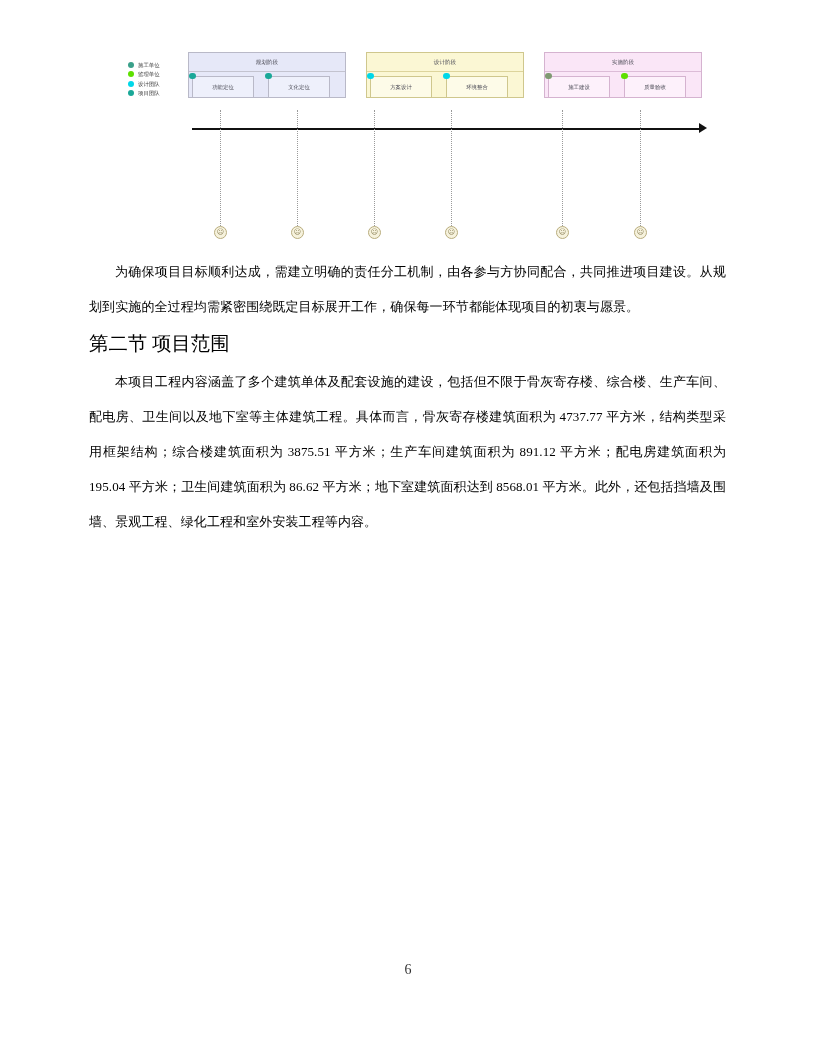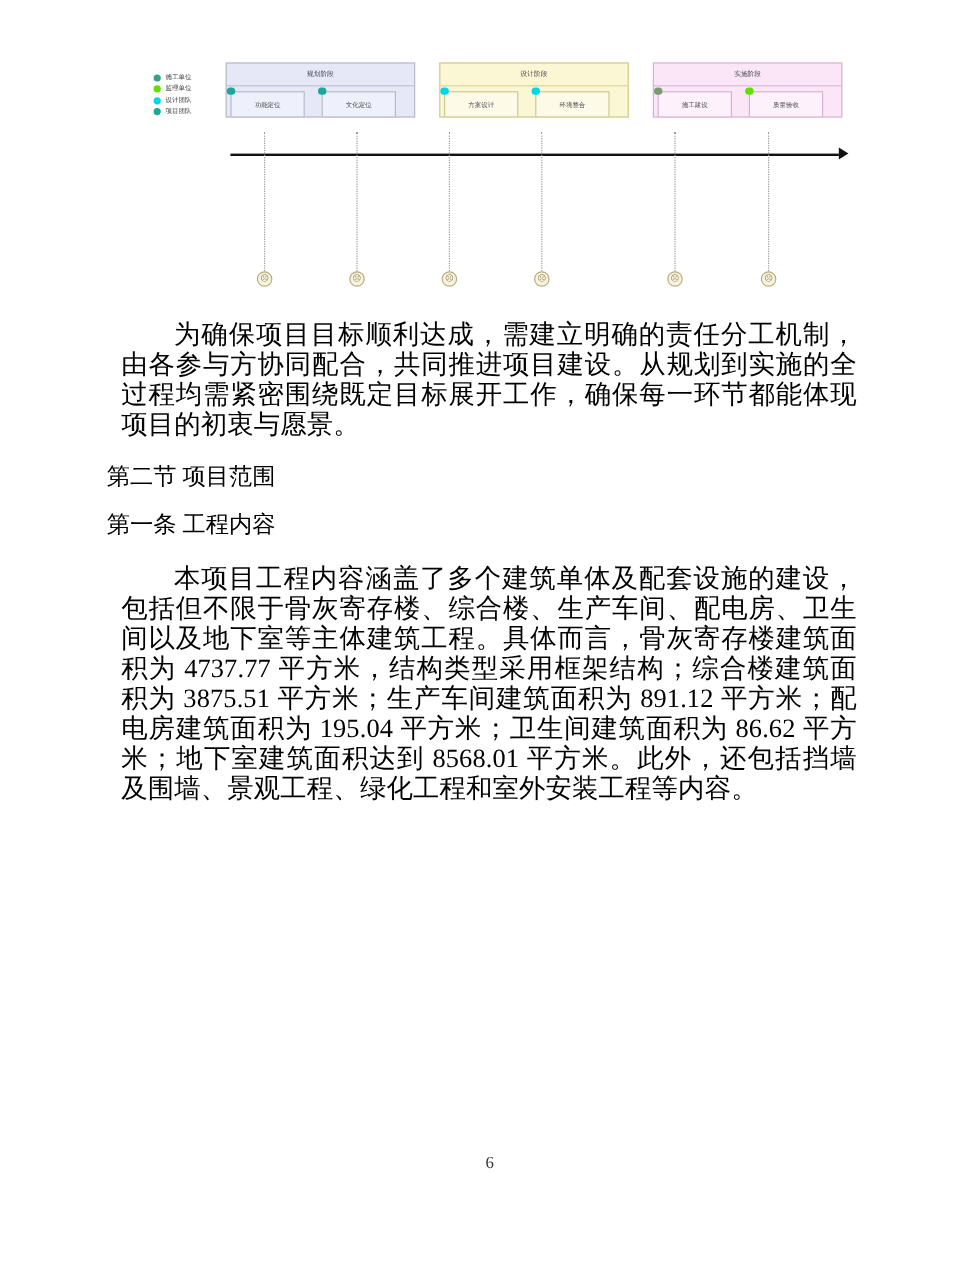--- a/index.html
+++ b/index.html
@@ -144,23 +144,23 @@
   }
 
   
   .body-text {
     position: absolute;
     left: 89px;
     top: 254px;
     width: 637px;
   }
   p.para {
-    margin: 12px;
-    font-size: 22px;
-    line-height: 25px;
+    margin: 0;
+    font-size: 13px;
+    line-height: 35px;
     text-align: justify;
     text-justify: inter-ideograph;
     text-indent: 2em;
     letter-spacing: 0.1px;
   }
   p.heading {
     margin: 0;
     font-size: 19.4px;
     line-height: 39.5px;
     text-indent: 0;
@@ -276,19 +276,18 @@
       <span>☹</span>
     </div>
     <div class="marker" style="left:524px; top:174px;">
       <span>☹</span>
     </div>
   </div>
 
   <div class="body-text">
     <p class="para last-line-left">为确保项目目标顺利达成，需建立明确的责任分工机制，由各参与方协同配合，共同推进项目建设。从规划到实施的全过程均需紧密围绕既定目标展开工作，确保每一环节都能体现项目的初衷与愿景。</p>
     <p class="heading">第二节  项目范围</p>
-    <p class="heading">第一条  工程内容</p>
     <p class="para last-line-left">本项目工程内容涵盖了多个建筑单体及配套设施的建设，包括但不限于骨灰寄存楼、综合楼、生产车间、配电房、卫生间以及地下室等主体建筑工程。具体而言，骨灰寄存楼建筑面积为 4737.77 平方米，结构类型采用框架结构；综合楼建筑面积为 3875.51 平方米；生产车间建筑面积为 891.12 平方米；配电房建筑面积为 195.04 平方米；卫生间建筑面积为 86.62 平方米；地下室建筑面积达到 8568.01 平方米。此外，还包括挡墙及围墙、景观工程、绿化工程和室外安装工程等内容。</p>
   </div>
 
   <div class="pagenum">6</div>
 
 </div>
 
 </body></html>

